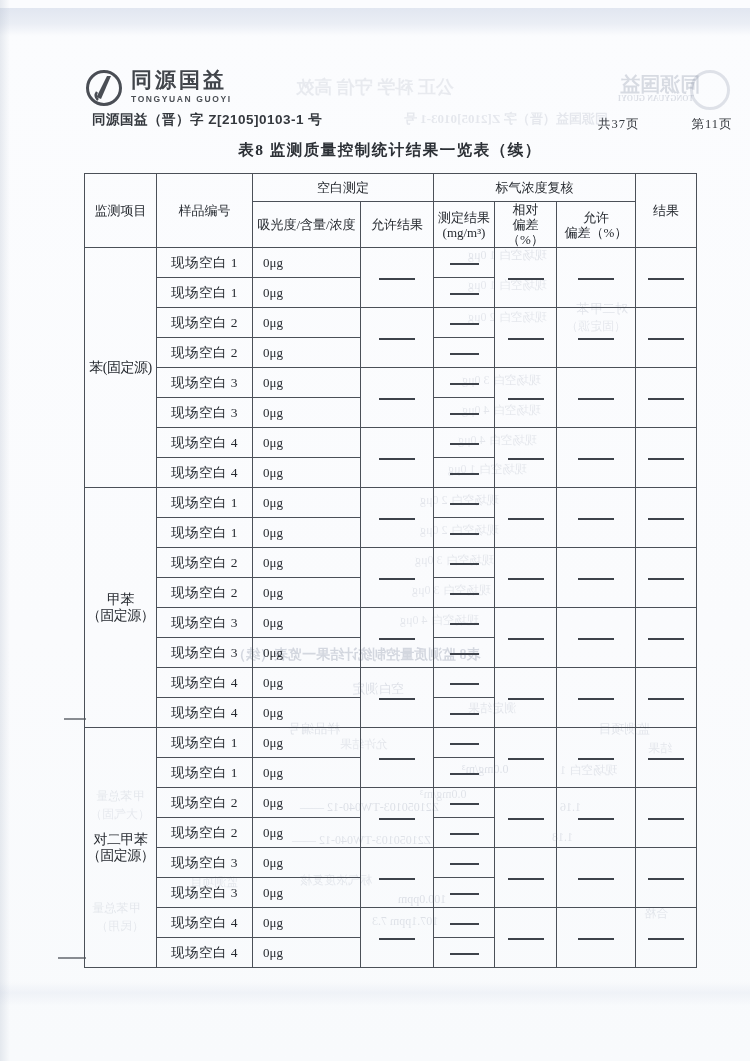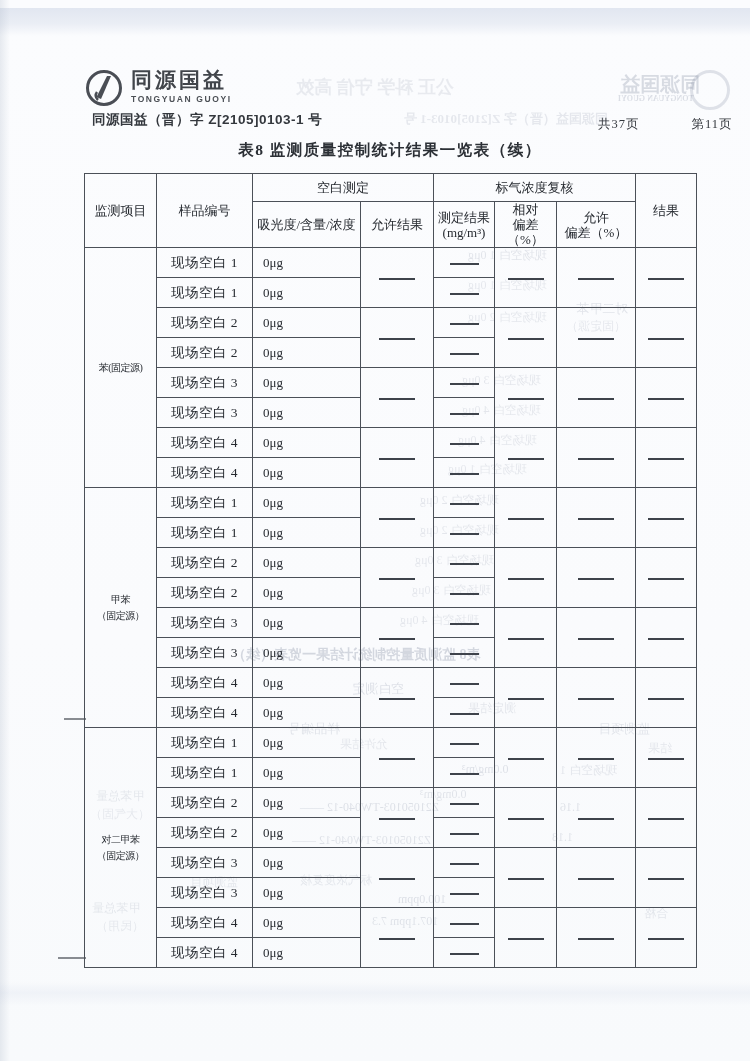--- a/index.html
+++ b/index.html
@@ -38,21 +38,21 @@
 
   
   table{position:absolute;left:84px;top:173px;width:612px;border-collapse:collapse;
     table-layout:fixed;font-family:"Liberation Serif","DejaVu Serif",serif;}
   td,th{border:1px solid #4b5058;padding:0;text-align:center;font-weight:normal;
     color:#262a30;overflow:hidden;}
   thead th{font-size:13px;line-height:15px;}
   thead tr.h1{height:28px;}
   thead tr.h2{height:39px;}
   tbody tr{height:30px;}
-  td.project{font-size:10px;letter-spacing:-.5px;line-height:16px;margin-left:44px;}
+  td.project{font-size:14px;letter-spacing:-.5px;line-height:16px;margin-left:44px;}
   td.sample{font-size:13.5px;letter-spacing:.5px;}
   td.blank{text-align:left;padding-left:10px;font-size:13px;}
   .dash{display:inline-block;height:2px;background:#3e434b;vertical-align:middle;}
   .dash.w{width:36px;}
   .dash.m{width:29px;}
 
   
   #bleed-layer{position:absolute;left:0;top:0;width:750px;height:1061px;pointer-events:none;}
   .bleed{position:absolute;transform:scaleX(-1);color:#4d5a78;filter:blur(.5px);
     white-space:nowrap;font-family:"Liberation Serif","DejaVu Serif",serif;}

